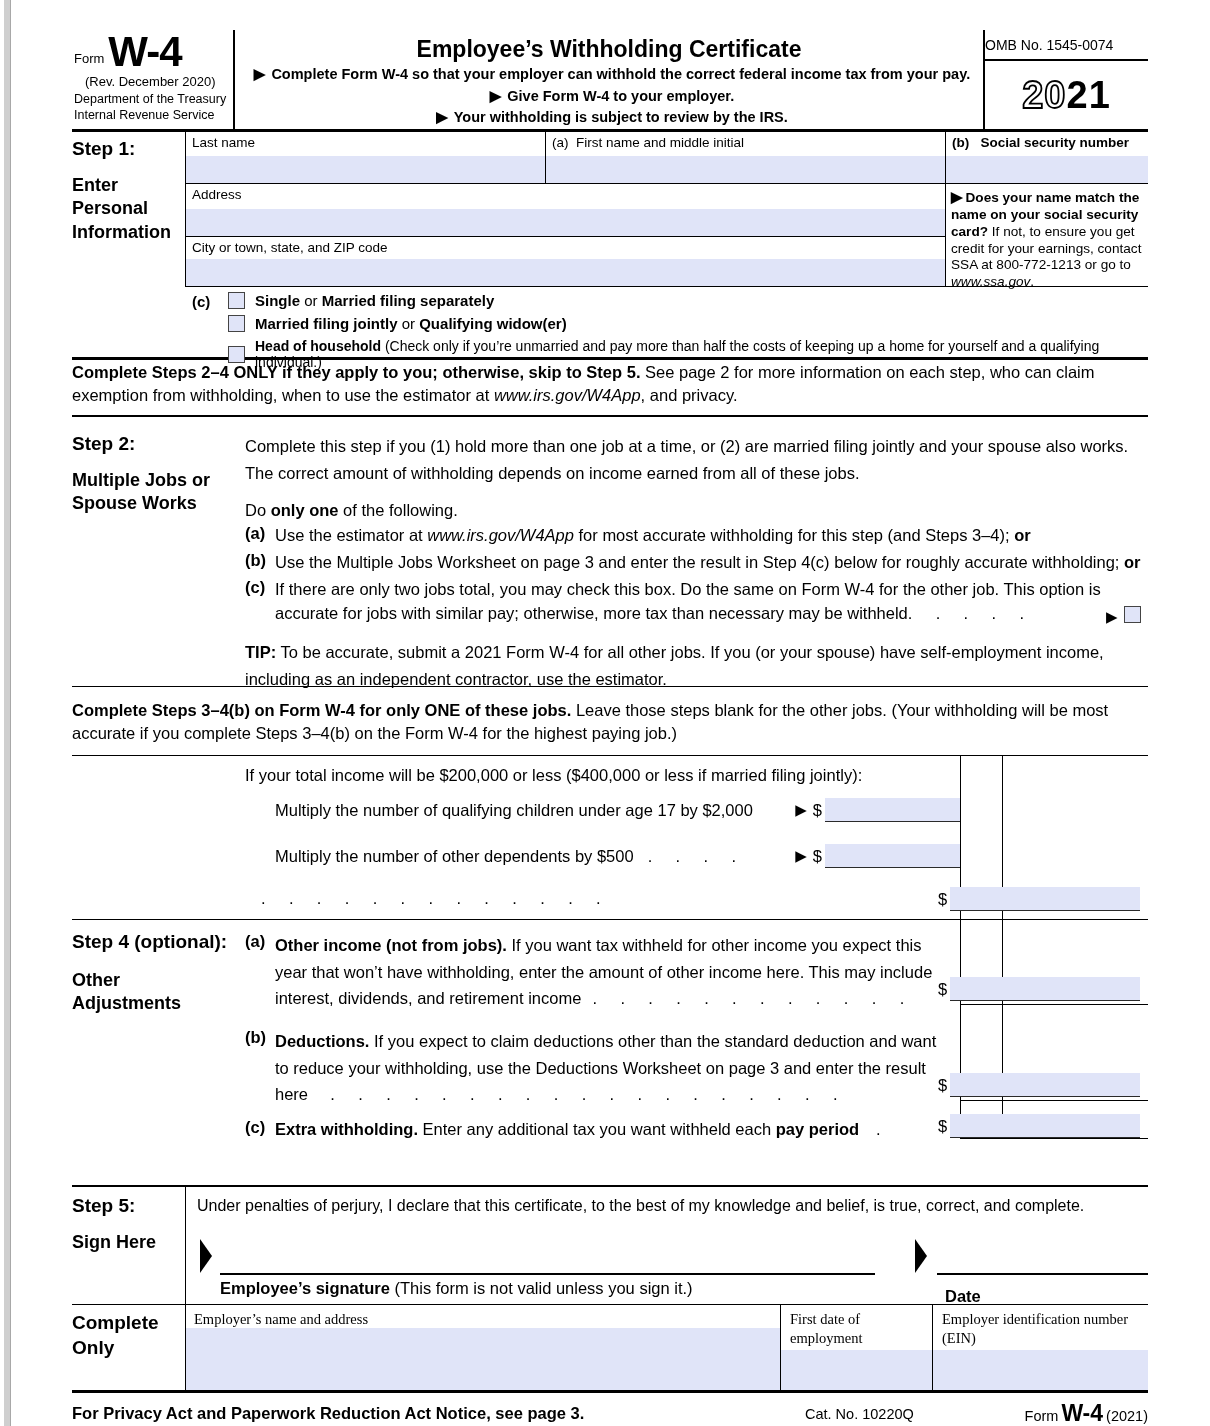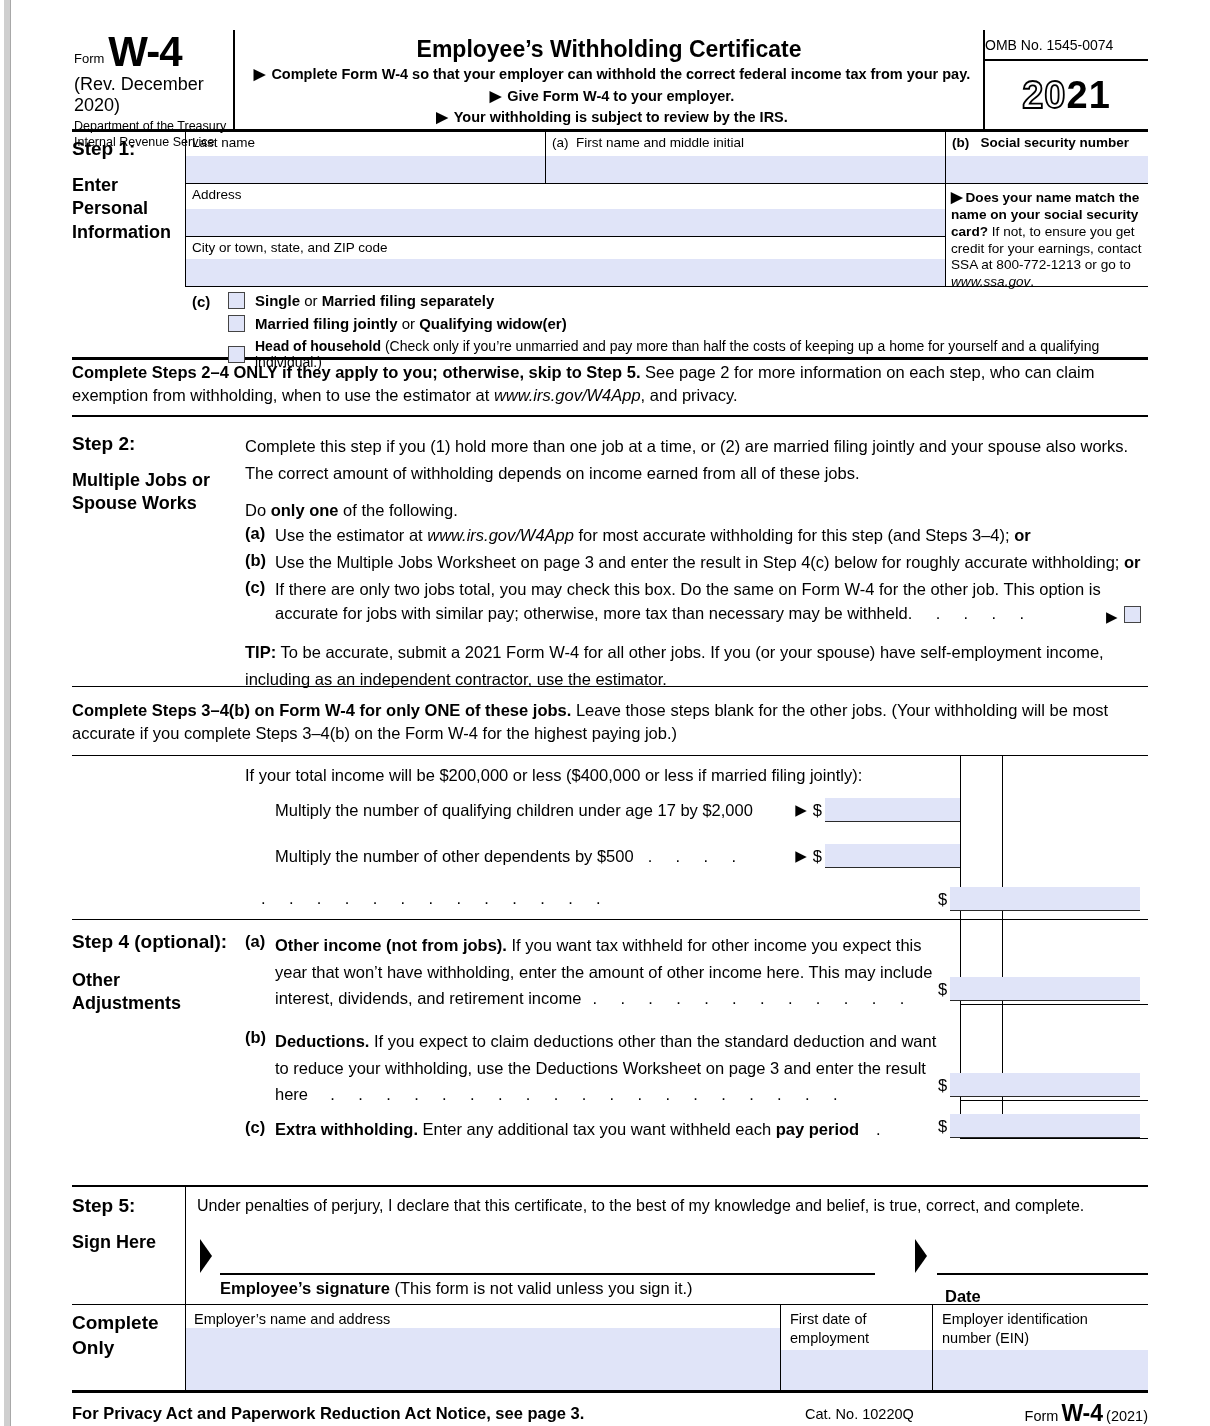--- a/index.html
+++ b/index.html
@@ -18,21 +18,21 @@
   .vline { position: absolute; top: 0; bottom: 0; width: 1px; background: #000; }
   .rowsep { position: absolute; left: 888px; right: 0; height: 1px; background: #000; }
   .abs { position: absolute; }
 
   
   .header { top: 0; height: 102px; border-bottom: 3px solid #000; display: flex; }
   .h-left { width: 161px; padding: 2px 4px 0 2px; }
   .h-form-row { display: flex; align-items: flex-end; }
   .h-form-word { font-size: 13px; padding-bottom: 6px; }
   .h-form-num { font-size: 42px; font-weight: 900; letter-spacing: -1px; line-height: 0.95; margin-left: 4px; }
-  .h-rev { font-size: 18px; margin-top: 2px; }
+  .h-rev { font-size: 13px; margin-top: 2px; margin-left: 11px; }
   .h-dept { font-size: 12.5px; line-height: 1.25; margin-top: 3px; }
   .h-center { flex: 1; border-left: 2px solid #000; border-right: 2px solid #000; text-align: center; padding-top: 6px; }
   .h-title { font-size: 23px; font-weight: bold; }
   .h-bullet { font-size: 14.5px; font-weight: bold; line-height: 1.42; }
   .h-right { width: 163px; display: flex; flex-direction: column; }
   .h-omb { font-size: 14px; text-align: left; padding: 7px 0 6px 0; border-bottom: 2px solid #000; }
   .h-year { flex: 1; display: flex; align-items: center; justify-content: center; font-size: 38px; font-weight: bold; letter-spacing: 1px; }
   .h-year .outline { color: #fff; -webkit-text-stroke: 1.8px #000; }
 
   
@@ -82,21 +82,21 @@
   
   .step5 { top: 1155px; height: 120px; border-top: 2px solid #000; border-bottom: 1px solid #000; }
   .decl { position: absolute; left: 125px; top: 10px; font-size: 16px; }
   .sigarrow { position: absolute; width: 0; height: 0; border-top: 17px solid transparent; border-bottom: 17px solid transparent; border-left: 12px solid #000; }
   .sigline { position: absolute; height: 1.5px; background: #000; }
   .siglabel { position: absolute; font-size: 16.5px; }
 
   
   .employers { top: 1275px; height: 88px; border-bottom: 3px solid #000; }
   .emp-label { position: absolute; left: 0; top: 6px; width: 110px; font-size: 19px; font-weight: bold; line-height: 1.3; }
-  .emp-col-label { position: absolute; font-size: 14.5px; line-height: 1.3; }
+  .emp-col-label { position: absolute; font-size: 14.5px; line-height: 1.3; font-family: Liberation Serif, serif; }
   .emp-fill { position: absolute; bottom: 0; }
 
   
   .footer { top: 1370px; height: 30px; }
   .f-privacy { position: absolute; left: 0; top: 4px; font-size: 16.5px; font-weight: bold; }
   .f-cat { position: absolute; left: 733px; top: 6px; font-size: 14.5px; }
   .f-form { position: absolute; right: 0; top: 0; display: flex; align-items: baseline; }
   .f-form .small { font-size: 14.5px; }
   .f-form .big { font-size: 23px; font-weight: bold; margin: 0 3px; }
 </style>

